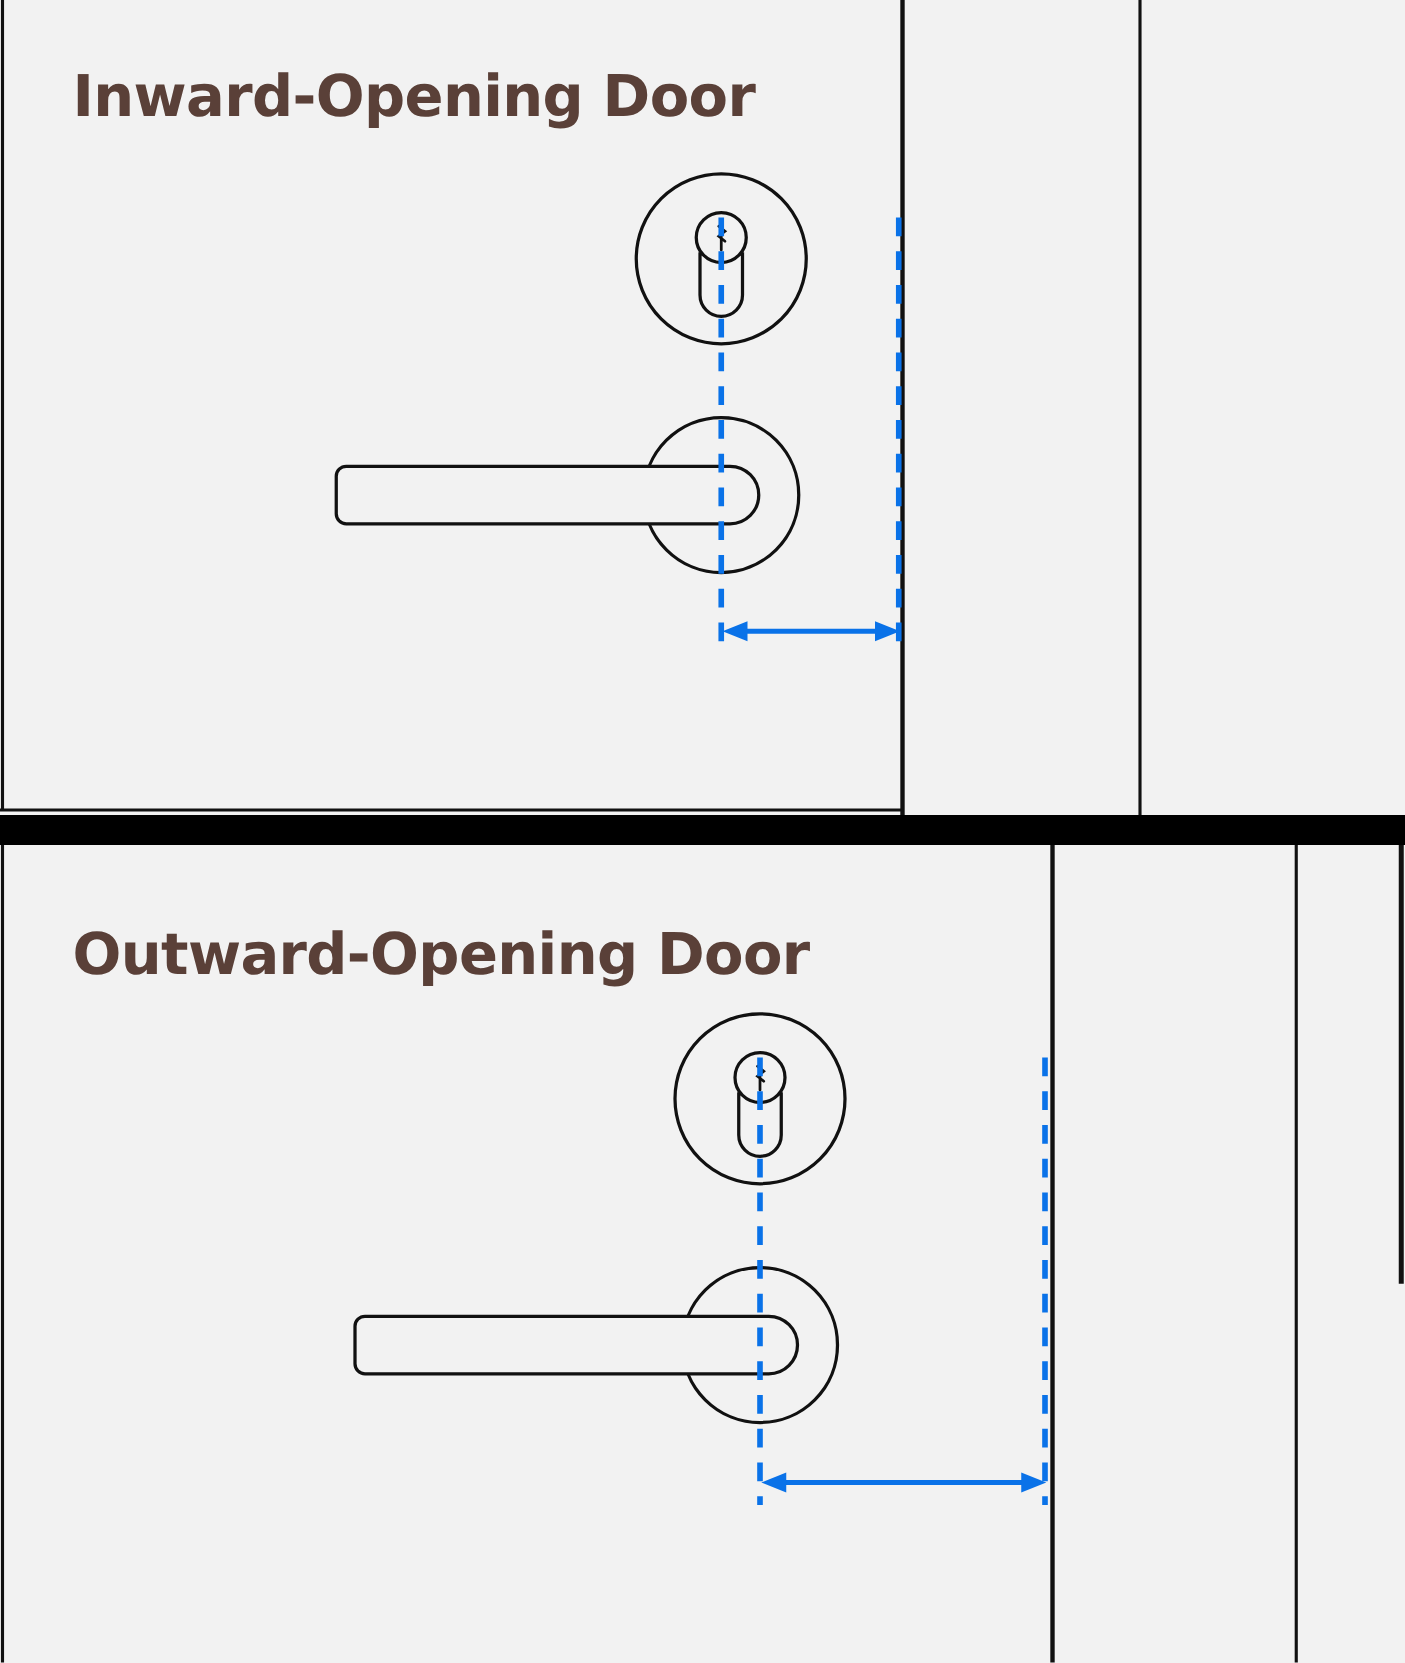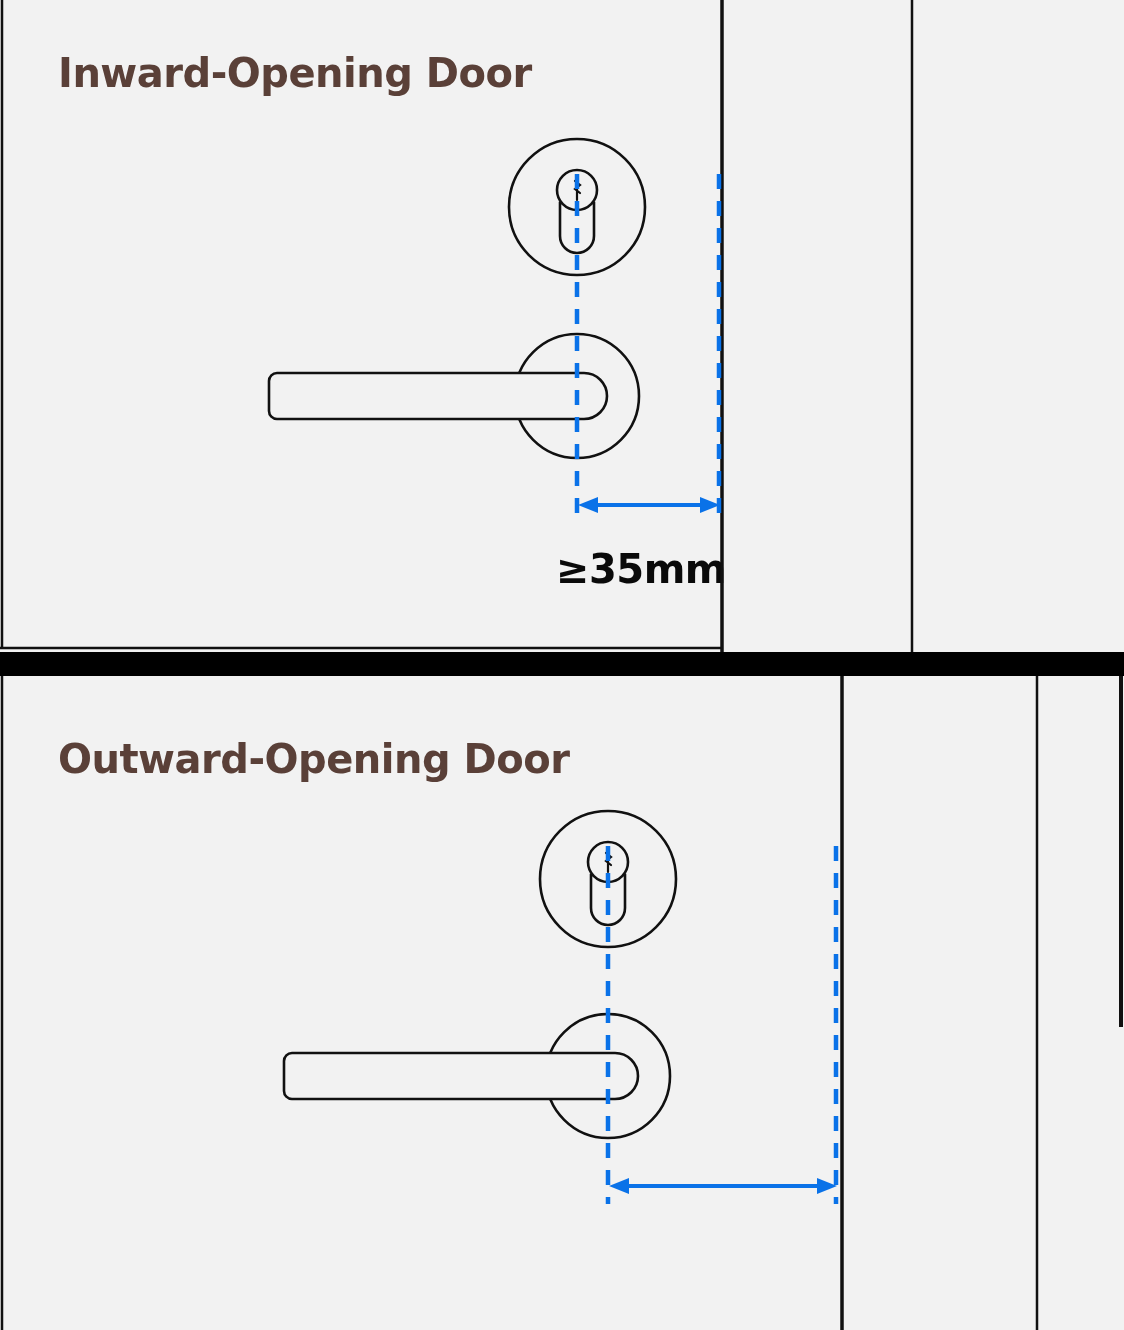--- a/index.html
+++ b/index.html
@@ -18,21 +18,21 @@
   .divider{
     position:absolute;left:0;top:652px;width:1124px;height:24px;
     background:#000;
   }
 
   .title{
     position:absolute;
     margin:0;
     font-family:"DejaVu Sans", sans-serif;
     font-weight:bold;
-    font-size:40px;
+    font-size:46px;
     letter-spacing:-0.5px;
     color:#5a4038;
     white-space:nowrap;
   }
   #title-top{left:58px;top:50px;}
   #title-bottom{left:58px;top:60px;}
 
   .dim-label{
     position:absolute;
     margin:0;
@@ -48,21 +48,20 @@
 </style>
 </head>
 <body>
 
 <div id="canvas">
 
   <div class="panel" id="panel-top">
 
     <h1 class="title" id="title-top">Inward-Opening Door</h1>
 
-    <p class="dim-label" id="dim-label-top">≥35mm</p>
 
     <svg width="1124" height="652" viewBox="0 0 1124 652">
 
       <g>
         <line x1="2" y1="0" x2="2" y2="648" stroke="#111" stroke-width="2.5"></line>
         <line x1="0" y1="648" x2="722" y2="648" stroke="#111" stroke-width="2.5"></line>
       </g>
 
       <line x1="722" y1="0" x2="722" y2="652" stroke="#111" stroke-width="3.5"></line>
 

